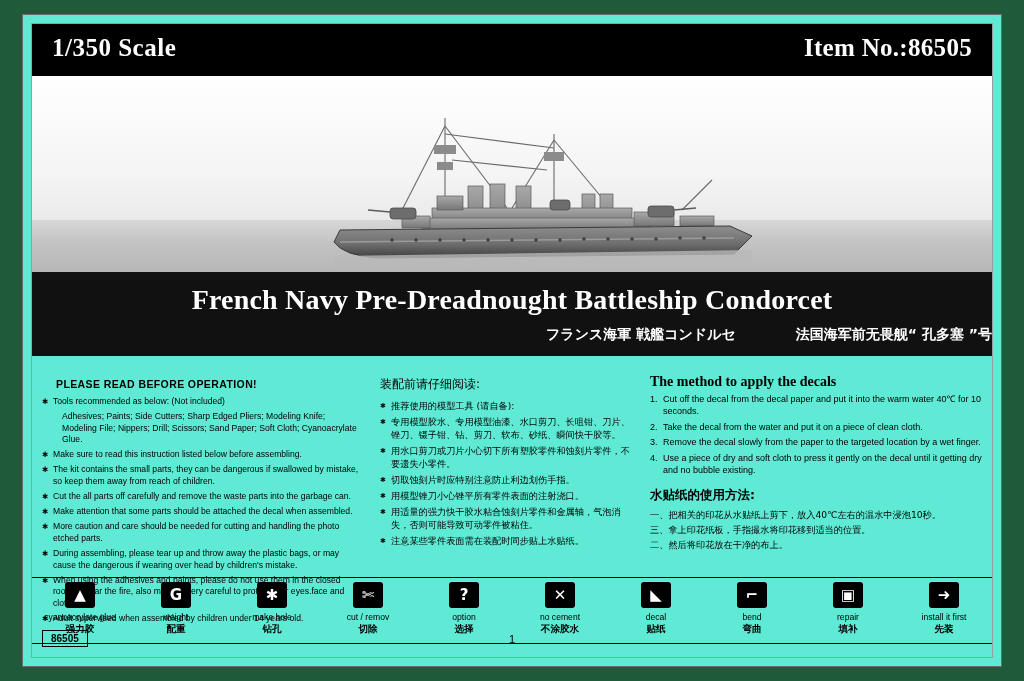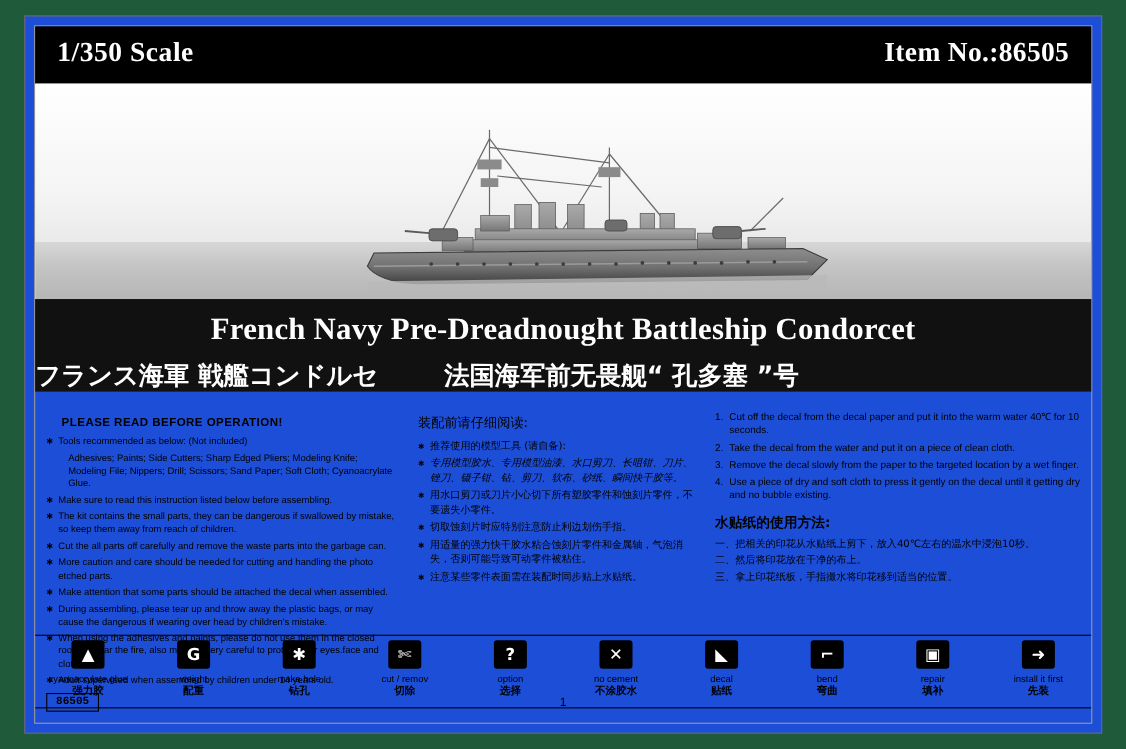--- a/index.html
+++ b/index.html
@@ -6,21 +6,21 @@
   body{
     width:1024px;height:681px;
     background:#1f5b3a;
     font-family:"Liberation Sans", sans-serif;
     overflow:hidden;
   }
   .page{
     position:absolute;
     left:22px;top:14px;
     width:980px;height:653px;
-    background:#1d4ed8;
+    background:#5eead4;
     border:1px solid #6b6b6b;
     box-sizing:border-box;
   }
   .inner{
     position:absolute;
     left:8px;top:8px;right:8px;bottom:8px;
     border:1px solid #9a9a9a;
     box-sizing:border-box;
   }
 
@@ -70,22 +70,22 @@
   }
   .titleblock .main{
     position:absolute;left:0;right:0;top:12px;
     text-align:center;
     font-size:28px;font-weight:bold;
     font-family:"Liberation Serif", serif;
     letter-spacing:0.2px;
   }
   .titleblock .subrow{
     position:absolute;left:0;right:0;top:54px;
-    display:flex;justify-content:flex-start;gap:60px;
-    font-size:23px;font-weight:bold;
+    display:flex;justify-content:flex-end;gap:60px;
+    font-size:14px;font-weight:bold;
     font-family:"DejaVu Sans", sans-serif;
   }
 
   
   .body{
     position:absolute;left:0;top:342px;right:0;height:212px;
     box-sizing:border-box;
     border-bottom:1px solid #000;
   }
   .col{position:absolute;top:0;bottom:0;padding:8px 10px 0 10px;box-sizing:border-box;}
@@ -185,21 +185,21 @@
 
   
   .footer{
     position:absolute;left:0;bottom:0;right:0;height:31px;
   }
   .footer .code{
     position:absolute;left:10px;top:4px;
     border:1px solid #000;
     padding:2px 8px;
     font-size:10px;font-weight:bold;
-    font-family:Liberation Mono, monospace;
+    font-family:Liberation Sans, sans-serif;
   }
   .footer .pageno{
     position:absolute;left:0;right:0;top:7px;
     text-align:center;font-size:11px;
   }
 </style>
 </head>
 <body>
 
 <div class="page">
@@ -304,52 +304,54 @@
     <div class="body">
 
       <div class="col col-a">
         <div class="head-a">PLEASE  READ  BEFORE  OPERATION!</div>
         <ul class="star">
           <li>Tools recommended as below:  (Not included)</li>
           <li class="noBullet">Adhesives; Paints; Side Cutters; Sharp Edged Pliers; Modeling Knife; Modeling File; Nippers; Drill; Scissors; Sand Paper; Soft Cloth; Cyanoacrylate Glue.</li>
           <li>Make sure to read this instruction listed below before assembling.</li>
           <li>The kit contains the small parts, they can be dangerous if swallowed by mistake, so keep them away from reach of  children.</li>
           <li>Cut the all parts off carefully and remove the waste parts into the garbage can.</li>
+          <li>Make attention that some parts should be attached the decal when assembled.</li>
           <li>More caution and care should be needed for cutting and handling the photo etched parts.</li>
-          <li>Make attention that some parts should be attached the decal when assembled.</li>
           <li>During assembling, please tear up and throw away the plastic bags, or may cause the dangerous if wearing over head by children's mistake.</li>
           <li>When using the adhesives and paints, please do not use them in the closed room or near the fire, also must be very careful to protect your eyes.face and clothes.</li>
           <li>Adult supervised when assembled by children under 14 years old.</li>
         </ul>
       </div>
 
       <div class="col col-b">
         <div class="head-b">装配前请仔细阅读:</div>
         <ul class="cn">
           <li>推荐使用的模型工具 (请自备):</li>
-          <li style="padding-left:11px;font-style:italic;">专用模型胶水、专用模型油漆、水口剪刀、长咀钳、刀片、锉刀、镊子钳、钻、剪刀、软布、砂纸、瞬间快干胶等。</li>
+          <li style="padding-left:11px;">专用模型胶水、专用模型油漆、水口剪刀、长咀钳、刀片、锉刀、镊子钳、钻、剪刀、软布、砂纸、瞬间快干胶等。</li>
           <li>用水口剪刀或刀片小心切下所有塑胶零件和蚀刻片零件，不要遗失小零件。</li>
           <li>切取蚀刻片时应特别注意防止利边划伤手指。</li>
+          <li>用模型锉刀小心锉平所有零件表面的注射浇口。</li>
           <li>用适量的强力快干胶水粘合蚀刻片零件和金属轴，气泡消失，否则可能导致可动零件被粘住。</li>
           <li>注意某些零件表面需在装配时同步贴上水贴纸。</li>
         </ul>
       </div>
 
       <div class="col col-c">
+        <div class="head-c">The method to apply the decals</div>
         <ol class="decal">
           <li>Cut off the decal from the decal paper and put it into the warm water 40℃ for 10 seconds.</li>
           <li>Take the decal from the water and put it on a piece of clean cloth.</li>
           <li>Remove the decal slowly from the paper to the targeted location by a wet finger.</li>
           <li>Use a piece of dry and soft cloth to press it gently on the decal until it  getting dry and no bubble existing.</li>
         </ol>
         <div class="head-c2">水贴纸的使用方法:</div>
         <ul class="cn2">
           <li>一、把相关的印花从水贴纸上剪下，放入40℃左右的温水中浸泡10秒。</li>
+          <li>三、拿上印花纸板，手指撮水将印花移到适当的位置。</li>
           <li>二、然后将印花放在干净的布上。</li>
-          <li>三、拿上印花纸板，手指撮水将印花移到适当的位置。</li>
         </ul>
       </div>
     </div>
 
     <div class="icons">
       <div class="iconcell">
         <div class="glyph">▲</div>
         <div class="ic-en">cyanoacrylate glue</div>
         <div class="ic-cn">强力胶</div>
       </div>

